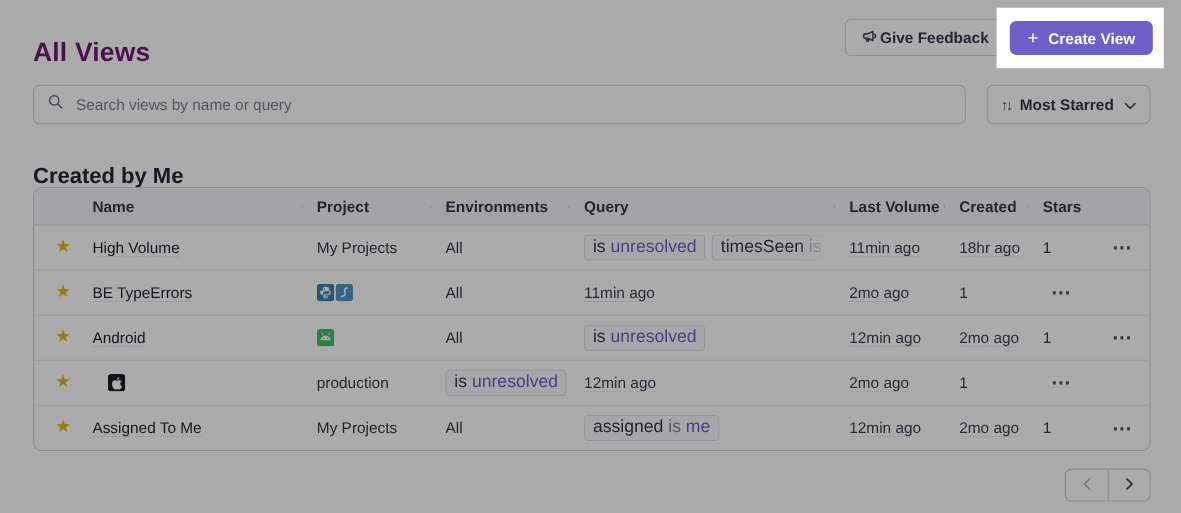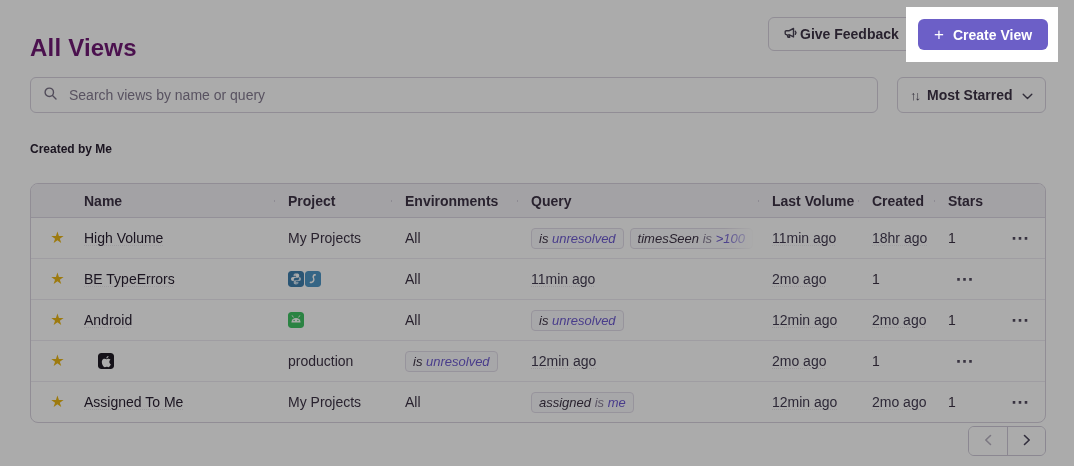--- a/index.html
+++ b/index.html
@@ -41,25 +41,25 @@
   .search-box input::placeholder { color:#857c91; }
   .btn-sort {
     position:absolute; left:897px; top:77px; width:149px; height:36px; box-sizing:border-box;
     background:#fff; border:1px solid #d8d3df; border-radius:6px;
     display:flex; align-items:center; gap:8px; padding:0 12px;
     font-size:14px; font-weight:700; color:#3e3446; cursor:pointer; font-family:inherit;
   }
   .sort-glyph { font-size:13px; letter-spacing:-2px; font-weight:400; color:#4a4456; }
   .btn-sort .chev { margin-left:auto; }
 
-  .section-heading { position:absolute; left:30px; top:132px; font-size:12px; font-weight:700; color:#2b2233; }
+  .section-heading { position:absolute; left:30px; top:132px; font-size:20px; font-weight:700; color:#2b2233; }
 
   
   .views-table {
-    position:absolute; left:30px; top:183px; width:1016px; box-sizing:border-box;
+    position:absolute; left:30px; top:170px; width:1016px; box-sizing:border-box;
     background:#fff; border:1px solid #d8d3df; border-radius:8px; overflow:hidden;
   }
   .thead, .tr {
     display:grid;
     grid-template-columns:53px 190px 117px 126px 241px 100px 76px 62px 1fr;
     align-items:center;
   }
   .thead { height:33px; background:#f4f2f7; border-bottom:1px solid #dcd7e3; font-size:14px; font-weight:700; color:#3e3446; }
   .th { padding-left:14px; position:relative; white-space:nowrap; }
   .th.no-pad { padding-left:0; }
@@ -68,21 +68,21 @@
   .tr { height:40px; font-size:14px; color:#3e3446; border-top:1px solid #edeaf2; }
   .tr:first-child { border-top:none; }
   .td { padding-left:14px; white-space:nowrap; overflow:hidden; }
   .td-star { padding-left:0; display:flex; justify-content:center; }
   .star { color:#EBB715; font-size:16px; line-height:1; cursor:pointer; }
   .td-name { padding-left:0; }
   .name-link { color:#2b2233; text-decoration:underline dotted #a89fb3; text-underline-offset:3px; cursor:pointer; }
   .picon { display:inline-flex; width:16px; height:16px; border-radius:3px; overflow:hidden; margin-right:1px; vertical-align:-3px; }
   .picon svg { display:block; }
 
-  .td-query { display:flex; gap:6px; align-items:flex-start; font-size:13px;font-style:italic; }
+  .td-query { display:flex; gap:6px; align-items:flex-start; font-size:16px; }
   .td-query.fade { -webkit-mask-image:linear-gradient(90deg,#000 86%,transparent 99%); mask-image:linear-gradient(90deg,#000 86%,transparent 99%); }
   .chip { background:#faf9fc; border:1px solid #e2dde9; border-radius:4px; padding:2px 7px; white-space:nowrap; flex:none; }
   .qplain { white-space:nowrap; flex:none; color:#3e3446; }
   .q-key { color:#3e3446; }
   .q-op { color:#8a8198; }
   .q-value { color:#6D5BD0; }
 
   .ts { color:#443d52; text-decoration:underline dotted #aaa3b5; text-underline-offset:3px; }
   .td-menu { padding-left:0; display:flex; justify-content:center; overflow:visible; }
   .menu-dots { font-size:18px; font-weight:700; color:#544d60; letter-spacing:1px; cursor:pointer; line-height:1; }

